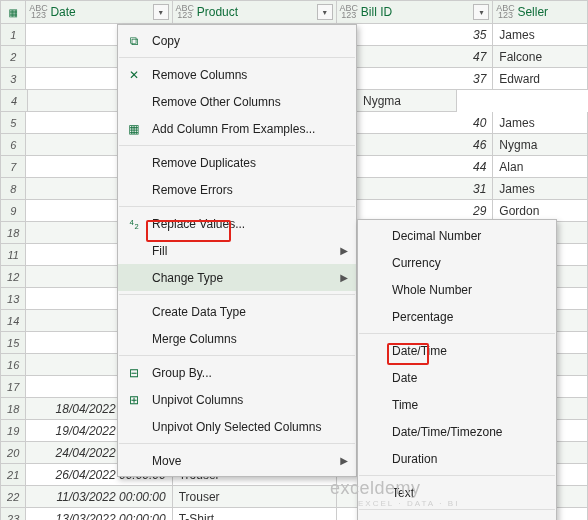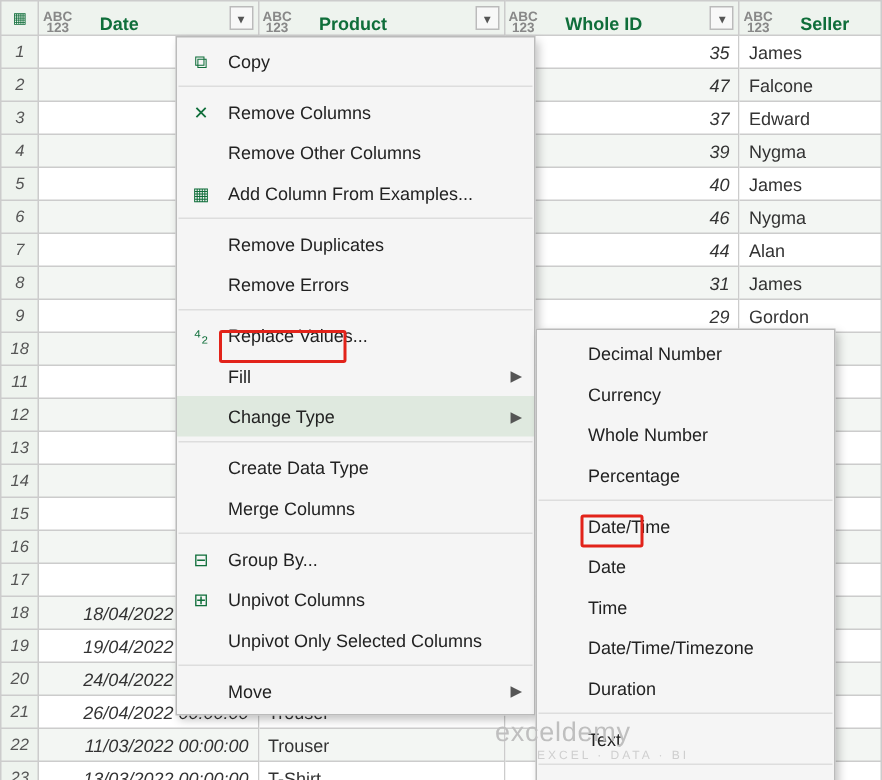--- a/index.html
+++ b/index.html
@@ -1,21 +1,21 @@
 <!DOCTYPE html>
 <html><head>
 <meta charset="utf-8">
 <style>
 * { box-sizing: border-box; margin: 0; padding: 0; }
 body { font-family: "Segoe UI", Tahoma, sans-serif; font-size: 12px; color: #333; background: #fff; width: 588px; height: 520px; overflow: hidden; position: relative; }
 
 .grid { position: relative; }
 .header-row { display: flex; height: 24px; background: #eef3ee; }
 .hcorner { width: 28px; border: 1px solid #ccc; background: #eef3ee; display:flex; align-items:center; justify-content:center; }
-.hcell { border: 1px solid #ccc; border-left:none; display: flex; align-items: flex-end; padding: 0 4px; font-weight: 700; color: #0f6e3a; position: relative; gap: 16px; }
+.hcell { border: 1px solid #ccc; border-left:none; display: flex; align-items: center; padding: 0 4px; font-weight: 400; color: #0f6e3a; position: relative; }
 .hcell .typeicon { width:16px; height:16px; display:inline-flex; align-items:center; justify-content:center; margin-right:4px; font-size:9px; color:#888; flex-direction:column; line-height:7px; }
 .hcell .drop { position:absolute; right:3px; top:3px; width:16px; height:16px; border:1px solid #bbb; display:flex; align-items:center; justify-content:center; font-size:8px; color:#555; background:#f8f8f8; }
 .c-date { width:155px; }
 .c-prod { width:174px; }
 .c-bill { width:166px; }
 .c-seller { width:100px; }
 
 .row { display:flex; height:22px; }
 .rnum { width:28px; border:1px solid #ccc; border-top:none; background:#eef3ee; display:flex; align-items:center; justify-content:center; font-size:11px; color:#555; font-style: italic; }
 .cell { border:1px solid #ccc; border-top:none; border-left:none; display:flex; align-items:center; padding:0 6px; overflow:hidden; white-space:nowrap; }
@@ -62,21 +62,21 @@
           <span>123</span>
         </span>
       <span>Product</span>
       <span class="drop">▾</span>
     </div>
     <div class="hcell c-bill">
       <span class="typeicon">
           <span>ABC</span>
           <span>123</span>
         </span>
-      <span>Whole ID</span>
+      <span>Bill ID</span>
       <span class="drop">▾</span>
     </div>
     <div class="hcell c-seller">
       <span class="typeicon">
           <span>ABC</span>
           <span>123</span>
         </span>
       <span>Seller</span>
     </div>
   </div>
@@ -99,21 +99,20 @@
         <div class="rnum">3</div>
         <div class="cell c-date r">10/06/2</div>
         <div class="cell c-prod"></div>
         <div class="cell c-bill r">37</div>
         <div class="cell c-seller">Edward</div>
       </div>
       <div class="row even">
         <div class="rnum">4</div>
         <div class="cell c-date r">12/06/2</div>
         <div class="cell c-prod"></div>
-        <div class="cell c-bill r">39</div>
         <div class="cell c-seller">Nygma</div>
       </div>
       <div class="row odd">
         <div class="rnum">5</div>
         <div class="cell c-date r">16/06/2</div>
         <div class="cell c-prod"></div>
         <div class="cell c-bill r">40</div>
         <div class="cell c-seller">James</div>
       </div>
       <div class="row even">

